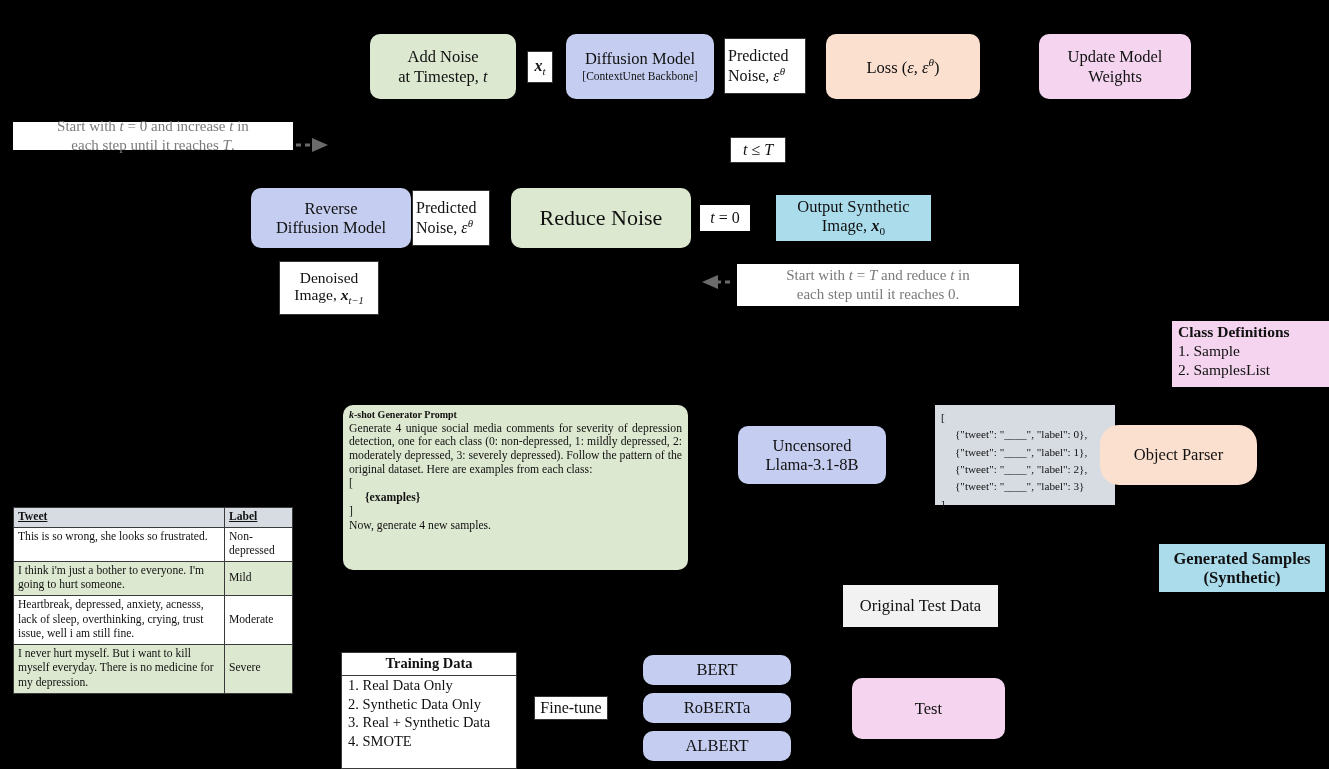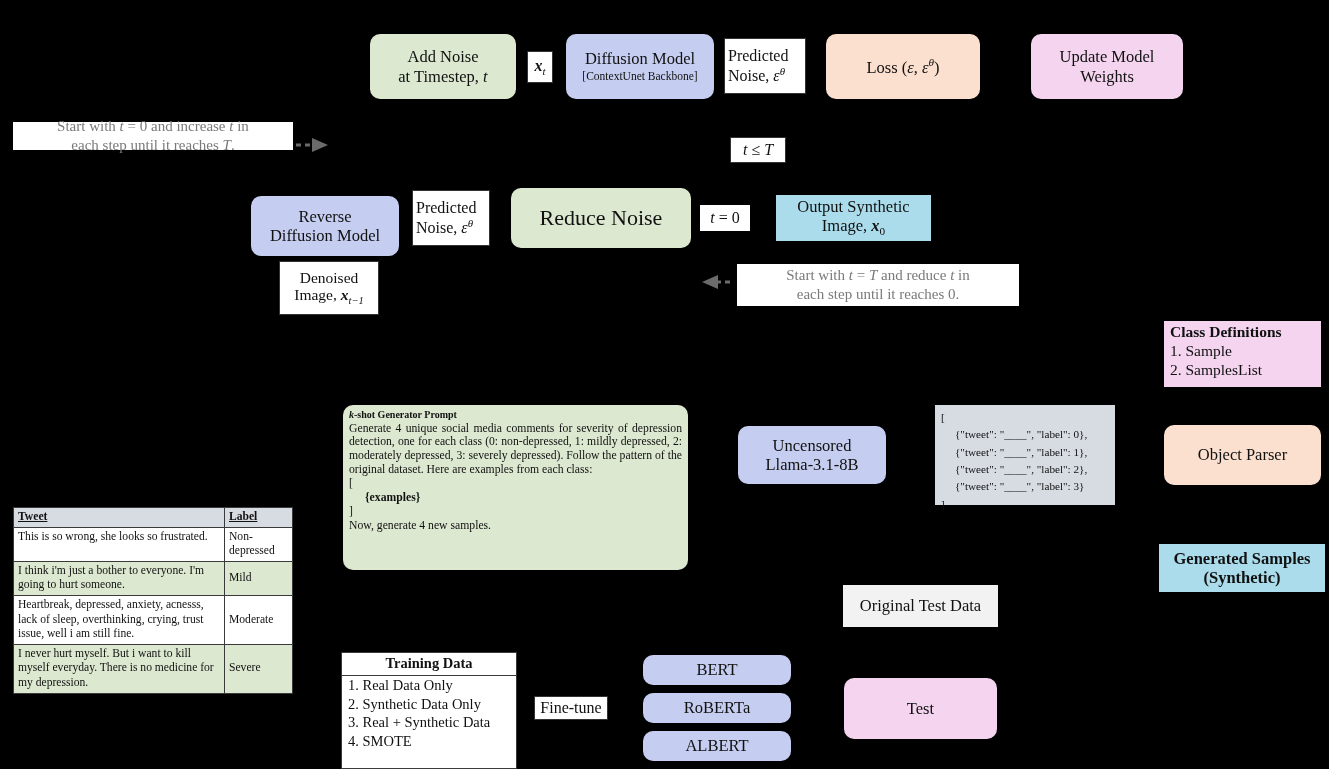--- a/index.html
+++ b/index.html
@@ -29,21 +29,21 @@
     line-height: 1.18;
     color: #111111;
   }
   
   .round {
     border-radius: 10px;
   }
   .green   { background: #dde8d0; }
   .blue    { background: #c5cef0; }
   .peach   { background: #fbe0d0; }
-  .pink    { background: #f4d4ee; }
+  .pink    { background: #f4d4ee; margin-left: 8px; }
   .cyan    { background: #aadcec; }
   .offwhite{ background: #f2f2f2; }
   .gray    { background: #d7dce3; }
 
   
   .labelbox {
     border: 1.5px solid #333;
     background: #ffffff;
     padding: 1px 3px;
     line-height: 1.12;
@@ -186,21 +186,21 @@
 
   <svg class="arrow" style="left:296px;top:134px;" width="36" height="22">
     <line x1="0" y1="11" x2="18" y2="11" stroke="#6b6b6b" stroke-width="3" stroke-dasharray="5,4"></line>
     <polygon points="16,4 32,11 16,18" fill="#6b6b6b"></polygon>
   </svg>
 
   <div class="node labelbox" style="left:730px;top:137px;width:56px;height:26px;font-size:16px;">
     <span><span class="it">t</span> ≤ <span class="it">T</span></span>
   </div>
 
-  <div class="node round blue" style="left:251px;top:196px;width:148px;height:60px;font-size:16.5px;">
+  <div class="node round blue" style="left:251px;top:188px;width:160px;height:60px;font-size:16.5px;">
     <div>Reverse</div>
     <div>Diffusion Model</div>
   </div>
 
   <div class="node labelbox" style="left:412px;top:190px;width:78px;height:56px;font-size:16px;align-items:flex-start;justify-content:center;text-align:left;">
     <div>Predicted</div>
     <div>Noise, <span class="it">ε</span><sup class="it">θ</sup></div>
   </div>
 
   <div class="node round green" style="left:511px;top:188px;width:180px;height:60px;font-size:22px;">
@@ -253,21 +253,21 @@
 
   <div class="node gray json" style="left:935px;top:405px;width:180px;height:100px;">
     <div>[</div>
     <div class="ind">{"tweet": "____", "label": 0},</div>
     <div class="ind">{"tweet": "____", "label": 1},</div>
     <div class="ind">{"tweet": "____", "label": 2},</div>
     <div class="ind">{"tweet": "____", "label": 3}</div>
     <div>]</div>
   </div>
 
-  <div class="node round peach" style="left:1164px;top:425px;width:157px;height:60px;font-size:16.5px;">
+  <div class="node round peach" style="left:1100px;top:425px;width:157px;height:60px;font-size:16.5px;border-radius:19px;">
     <span>Object Parser</span>
   </div>
 
   <div class="node cyan" style="left:1159px;top:544px;width:166px;height:48px;font-size:16.5px;font-weight:bold;">
     <div>Generated Samples</div>
     <div>(Synthetic)</div>
   </div>
 
   <table class="ds" style="left:13px;top:507px;width:279px;">
     <colgroup>

